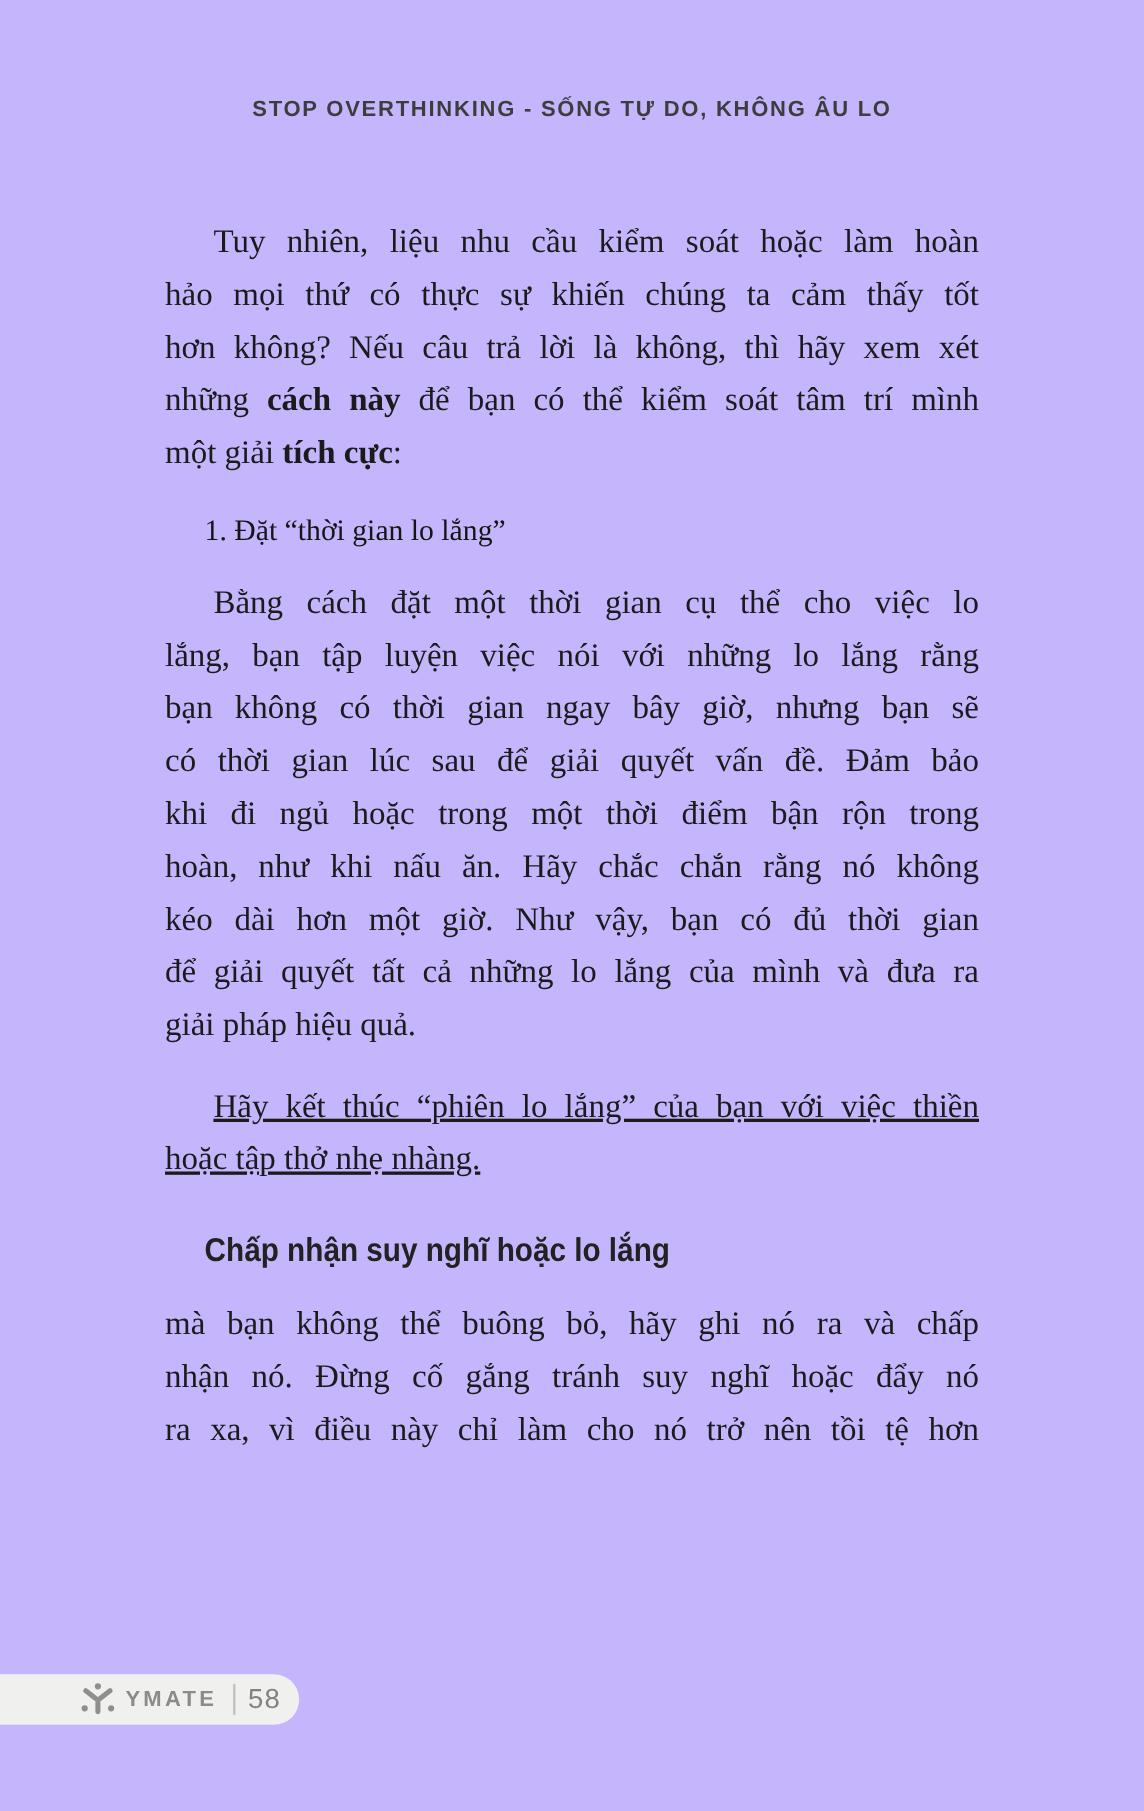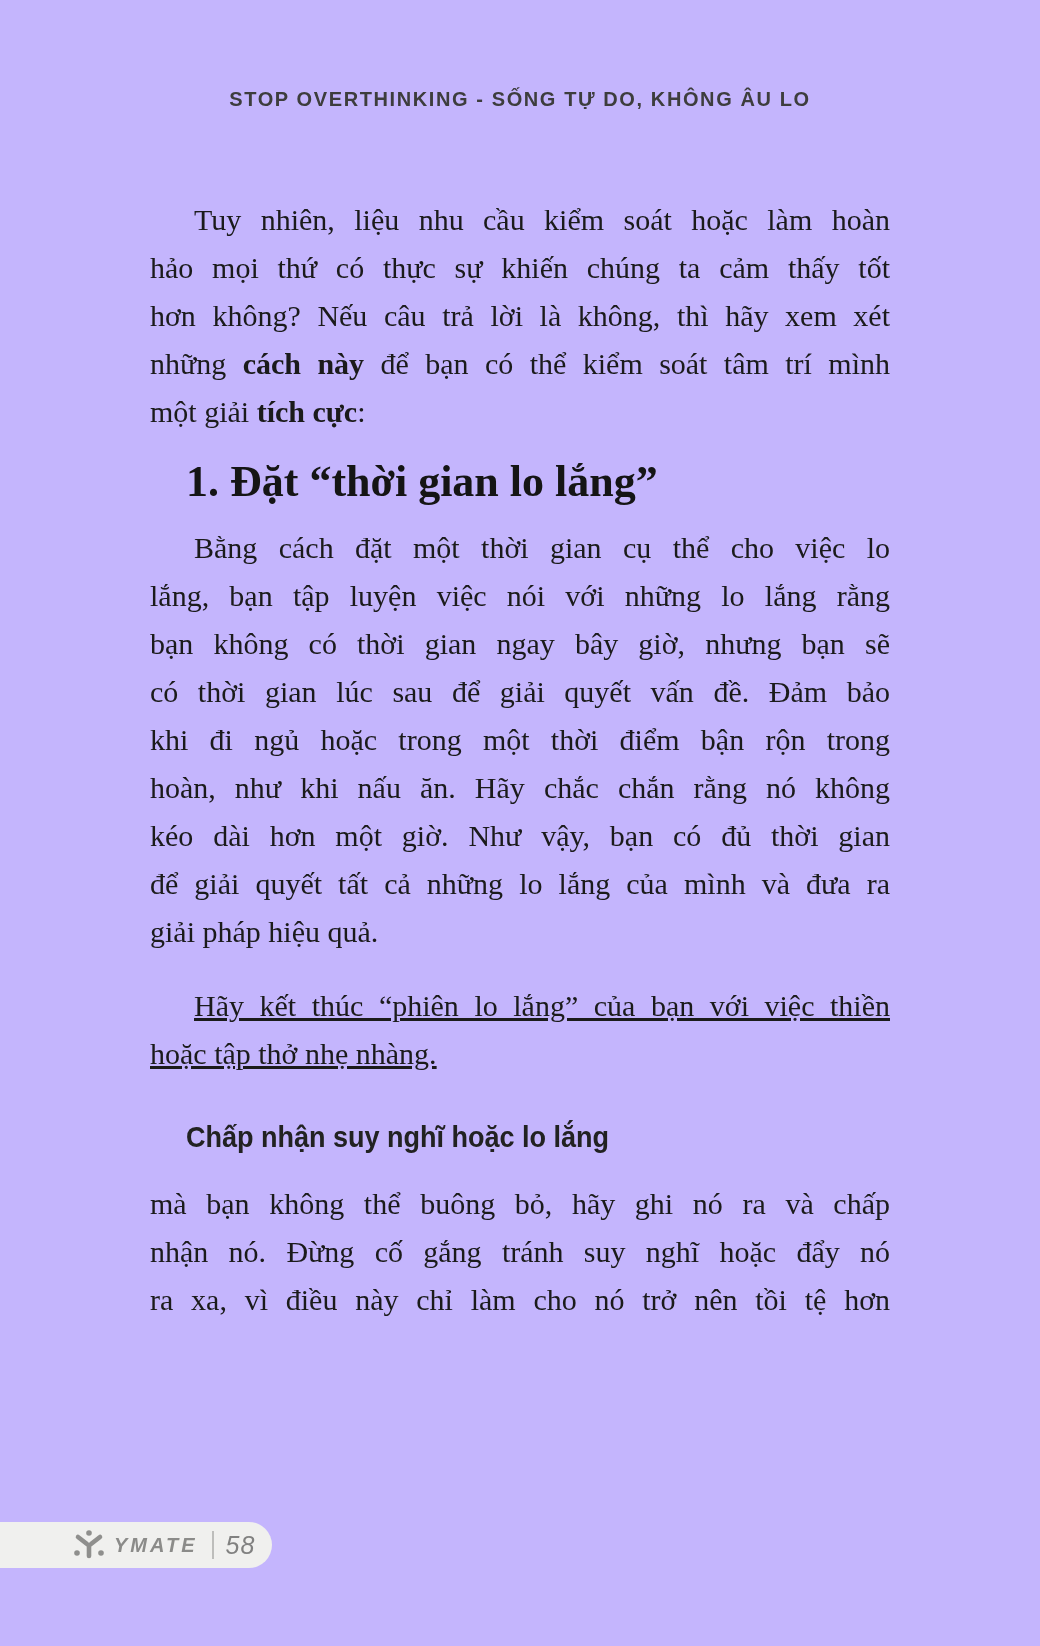--- a/index.html
+++ b/index.html
@@ -35,23 +35,23 @@
     text-justify:inter-word;
     white-space:normal;
   }
   .line.lastline { text-align-last:left; }
   .line.indent { text-indent:44px; }
   .b { font-weight:bold; }
   .serif-head {
     margin:26px 0 22px 0;
     padding-left:36px;
     font-family:"Liberation Serif", serif;
-    font-size:44px;
+    font-size:27px;
     line-height:40px;
-    font-weight:bold;
+    font-weight:normal;
     color:#151515;
   }
   .para.gap-top { margin-top:26px;text-decoration:underline; }
   .sans-head {
     margin:40px 0 24px 0;
     padding-left:40px;
     font-family:"Liberation Sans", sans-serif;
     font-size:30px;
     line-height:38px;
     font-weight:bold;
@@ -62,21 +62,20 @@
   .footer-pill {
     position:absolute;
     left:0; top:1522px;
     width:272px; height:46px;
     background:#f0f0ee;
     border-radius:0 23px 23px 0;
     display:flex;
     align-items:center;
     padding-left:72px;
     box-sizing:border-box;
-    font-style:italic;
   }
   .brand-logo { flex:0 0 auto; display:block; }
   .brand-name {
     margin-left:8px;
     font-family:"Liberation Sans", sans-serif;
     font-size:20px;
     font-weight:700;
     letter-spacing:3px;
     color:#8b8b89;
   }

